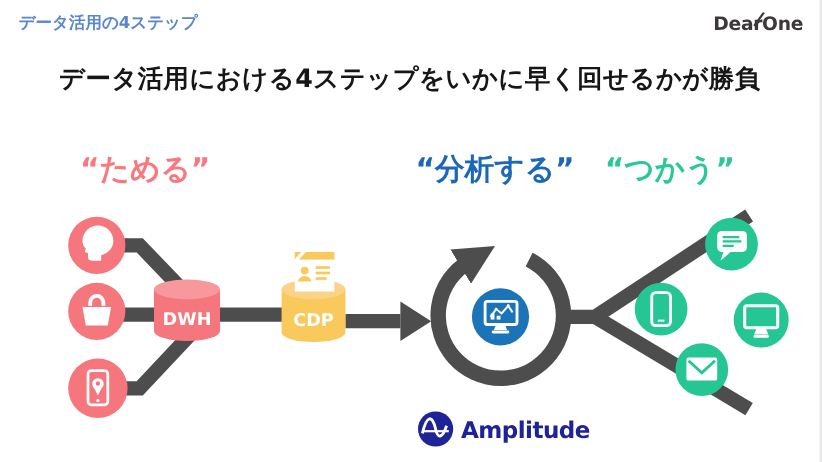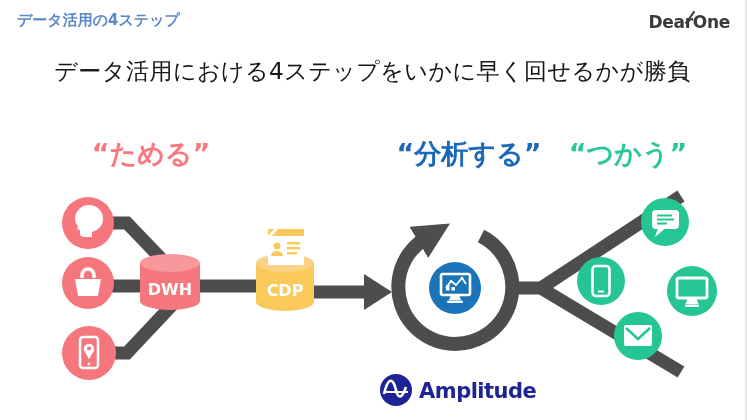--- a/index.html
+++ b/index.html
@@ -3,22 +3,22 @@
 <meta charset="utf-8">
 <style>
   html,body{margin:0;padding:0;background:#e8e8e8;}
   .slide{
     position:relative;width:745px;height:420px;background:#ffffff;overflow:hidden;
     font-family:"DejaVu Sans","Liberation Sans",sans-serif;
   }
   .kicker{position:absolute;top:11px;left:17px;font-size:15px;font-weight:700;color:#5A87C9;}
   .brand{position:absolute;top:12px;right:15px;font-size:17px;font-weight:700;color:#3D383B;letter-spacing:-0.3px;text-align:right;}
   .brand-slash{position:absolute;width:2px;height:15px;background:#3D383B;left:40px;top:-2px;transform:rotate(36deg);}
-  .main-title{position:absolute;top:56px;left:0;right:0;text-align:center;font-size:23px;font-weight:400;color:#161616;letter-spacing:0.5px;}
-  .step-label{position:absolute;top:136px;transform:translateX(-50%);font-size:27px;font-weight:800;white-space:nowrap;margin-left:19px;}
+  .main-title{position:absolute;top:56px;left:0;right:0;text-align:center;font-size:23px;font-weight:700;color:#161616;letter-spacing:0.5px;}
+  .step-label{position:absolute;top:136px;transform:translateX(-50%);font-size:27px;font-weight:800;white-space:nowrap;}
   .step-tameru{left:132px;color:#F8787E;}
   .step-totonoeru{left:286px;color:#FBC654;}
   .step-bunseki{left:450px;color:#1B67B8;}
   .step-tsukau{left:609px;color:#2AC79B;}
   svg.diagram{position:absolute;left:0;top:0;}
   svg text{font-family:"DejaVu Sans","Liberation Sans",sans-serif;}
 </style>
 </head>
 <body>
 

